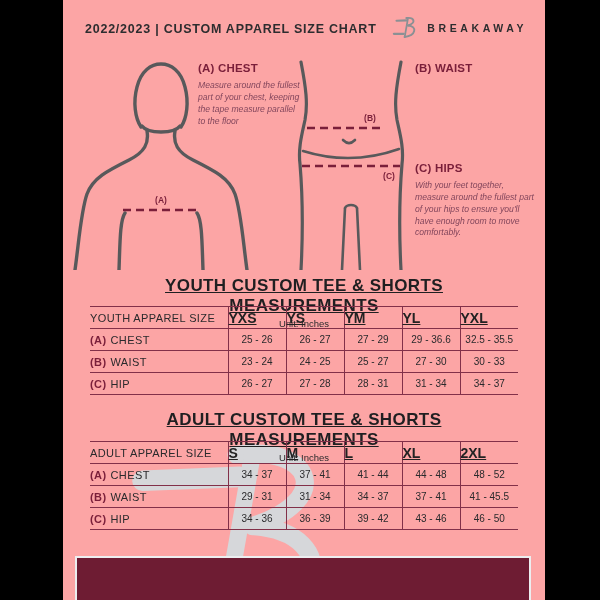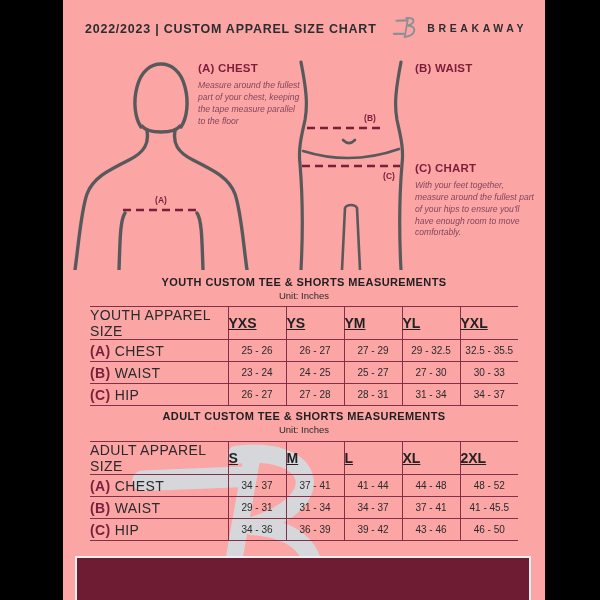--- a/index.html
+++ b/index.html
@@ -19,33 +19,33 @@
   .guide-body{margin-top:6px;font-size:8.6px;font-style:italic;line-height:1.38;
               color:#83465c;white-space:pre-line;}
   .g-chest{left:135px;top:62px;width:106px;}
   .g-waist{left:352px;top:62px;width:118px;}
   .g-hips{left:352px;top:162px;width:122px;}
 
   .fig{position:absolute;z-index:1;}
 
   
   .section-head{position:absolute;left:27px;width:428px;text-align:center;z-index:2;}
-  .section-title{font-size:11px;font-weight:700;letter-spacing:.4px;color:#1f1f21;}
+  .section-title{font-size:17px;font-weight:700;letter-spacing:.4px;color:#1f1f21;text-decoration:underline;}
   .section-unit{margin-top:2px;font-size:9.5px;color:#2a2a2c;}
   .sh-youth{top:276px;}
   .sh-adult{top:410px;}
 
   
   table.size{position:absolute;left:27px;width:428px;border-collapse:collapse;
              table-layout:fixed;z-index:2;}
   .t-youth{top:306px;}
   .t-adult{top:441px;}
   table.size td{height:21px;padding:0;border-top:1.5px solid #823049;border-bottom:1.5px solid #823049;}
   table.size td + td{border-left:1.2px solid #823049;}
-  td.lbl{text-align:left;padding-left:12px;font-size:14px;color:#2a2a2c;letter-spacing:.4px;}
+  td.lbl{text-align:left;padding-left:12px;font-size:11px;color:#2a2a2c;letter-spacing:.4px;}
   td.szh{text-align:left;font-size:14px;font-weight:700;color:#222;text-decoration:underline;}
   td.val{text-align:center;font-size:10px;color:#2a2a2c;}
   .pref{font-weight:700;color:#7a1f3a;margin-right:4px;}
   col.c0{width:138px;} col.cn{width:58px;}
 
   
   .watermark{position:absolute;left:18px;top:416px;z-index:0;}
   .footer-bar{position:absolute;left:12px;top:556px;width:452px;height:60px;
               background:#6e1c33;border:2px solid #eceef0;border-bottom:none;z-index:3;}
 </style>
@@ -109,21 +109,21 @@
     </svg>
 
     <div class="guide g-chest">
       <div class="guide-title">(A) CHEST</div>
       <div class="guide-body">Measure around the fullest part of your chest, keeping the tape measure parallel to the floor</div>
     </div>
     <div class="guide g-waist">
       <div class="guide-title">(B) WAIST</div>
     </div>
     <div class="guide g-hips">
-      <div class="guide-title">(C) CHART</div>
+      <div class="guide-title">(C) HIPS</div>
       <div class="guide-body">With your feet together, measure around the fullest part of your hips to ensure you'll
 have enough room to move comfortably.</div>
     </div>
 
     <div class="section-head sh-youth">
       <div class="section-title">YOUTH CUSTOM TEE &amp; SHORTS MEASUREMENTS</div>
       <div class="section-unit">Unit: Inches</div>
     </div>
     <table class="size t-youth">
       <colgroup>
@@ -141,21 +141,21 @@
         <td class="szh">YS</td>
         <td class="szh">YM</td>
         <td class="szh">YL</td>
         <td class="szh">YXL</td>
       </tr>
       <tr>
         <td class="lbl"><span class="pref">(A)</span><span>CHEST</span></td>
         <td class="val">25 - 26</td>
         <td class="val">26 - 27</td>
         <td class="val">27 - 29</td>
-        <td class="val">29 - 32.5</td>
+        <td class="val">29 - 36.6</td>
         <td class="val">32.5 - 35.5</td>
       </tr>
       <tr>
         <td class="lbl"><span class="pref">(B)</span><span>WAIST</span></td>
         <td class="val">23 - 24</td>
         <td class="val">24 - 25</td>
         <td class="val">25 - 27</td>
         <td class="val">27 - 30</td>
         <td class="val">30 - 33</td>
       </tr>

